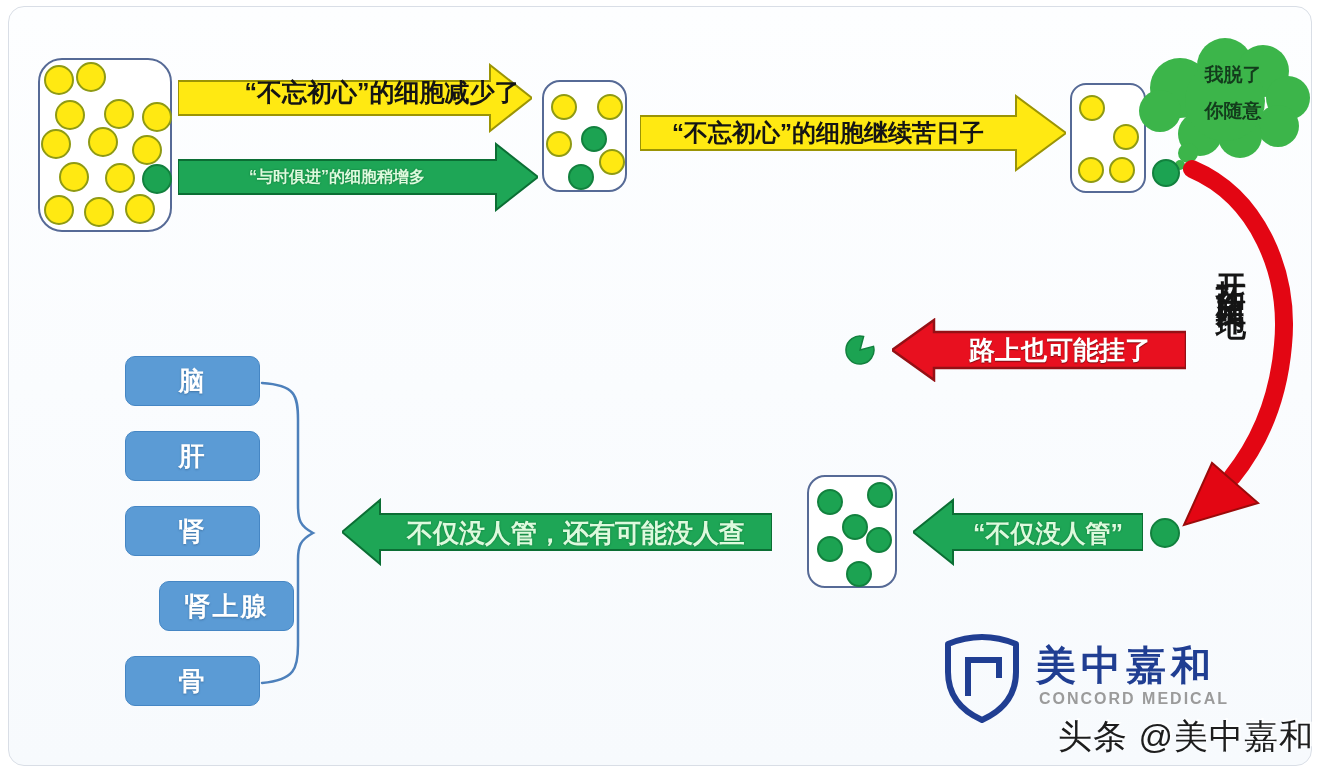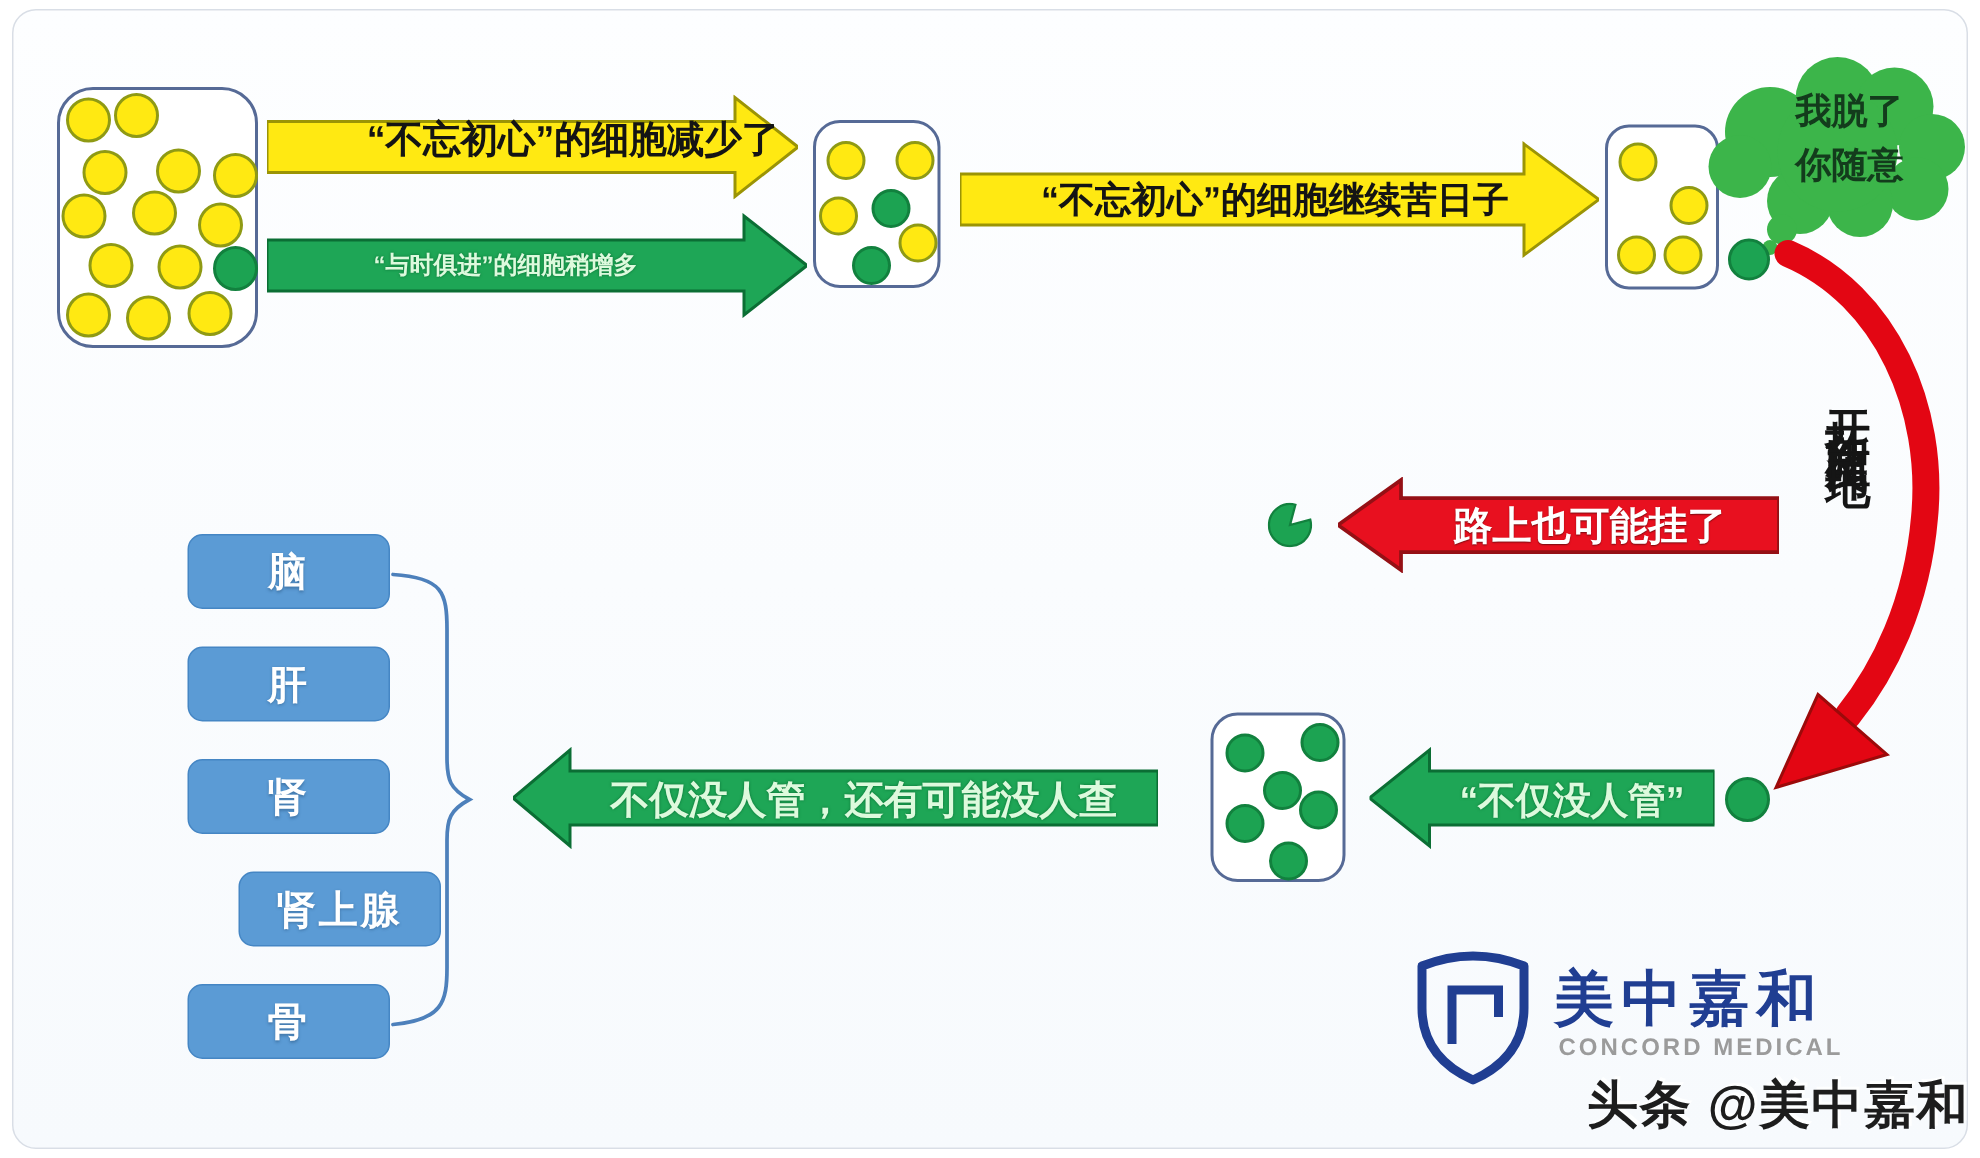--- a/index.html
+++ b/index.html
@@ -32,38 +32,38 @@
   .lbl-white{color:#ffffff;text-shadow:0 1px 1px #7a0b10;}
   .organ{
     position:absolute;left:125px;width:135px;height:50px;border-radius:10px;
     background:#5b9bd5;border:1px solid #4586c4;box-sizing:border-box;
     display:flex;align-items:center;justify-content:center;
     color:#ffffff;font-size:26px;font-weight:700;letter-spacing:2px;
     text-shadow:0 1px 2px rgba(30,70,110,.45);
   }
   .bubble-text{
     position:absolute;left:1150px;width:166px;text-align:center;
-    font-size:24px;font-weight:700;color:#133c1c;line-height:34px;
+    font-size:19px;font-weight:700;color:#133c1c;line-height:34px;
   }
   .vertical-label{
     position:absolute;left:1210px;top:250px;height:230px;
     writing-mode:vertical-rl;text-orientation:upright;
     font-size:30px;font-weight:600;color:#151515;letter-spacing:7px;
   }
   .logo-name{
     position:absolute;left:1036px;top:638px;
     font-size:40px;font-weight:700;color:#203e92;letter-spacing:5px;
   }
   .logo-sub{
     position:absolute;left:1039px;top:690px;
     font-size:16px;font-weight:600;color:#9b9b9b;letter-spacing:2px;text-align:center;
   }
   .watermark{
     position:absolute;left:1058px;top:714px;
-    font-size:34px;font-weight:700;color:#1d1d1d;letter-spacing:1px;
+    font-size:34px;font-weight:400;color:#1d1d1d;letter-spacing:1px;
     text-shadow:2px -2px 0 rgba(255,255,255,.85);
   }
   svg{display:block;}
 </style>
 </head>
 <body>
 
 <div class="panel"></div>
 
 <div class="cellbox" style="left:38px;top:58px;width:134px;height:174px;border-radius:24px;">
@@ -98,21 +98,21 @@
     <div class="cell yellow" style="height: 26px; width: 26px; left: 53px; top: 12px;"></div>
     <div class="cell green" style="height: 26px; width: 26px; left: 37px; top: 44px;"></div>
     <div class="cell yellow" style="height: 26px; width: 26px; left: 2px; top: 49px;"></div>
     <div class="cell yellow" style="height: 26px; width: 26px; left: 55px; top: 67px;"></div>
     <div class="cell green" style="height: 26px; width: 26px; left: 24px; top: 82px;"></div>
   </div>
 
 <svg class="abs" style="left:640px;top:94px;" width="426" height="78" viewBox="0 0 426 78">
   <polygon points="0,22 376,22 376,2 426,39 376,76 376,56 0,56" fill="#ffe912" stroke="#9b9405" stroke-width="2"></polygon>
 </svg>
-<div class="arrow-label lbl-black" style="left:640px;top:117px;width:376px;height:32px;font-size:24px;margin-left:22px;">“不忘初心”的细胞继续苦日子</div>
+<div class="arrow-label lbl-black" style="left:640px;top:117px;width:376px;height:32px;font-size:24px;">“不忘初心”的细胞继续苦日子</div>
 
 <div class="cellbox" style="left:1070px;top:83px;width:76px;height:110px;border-radius:16px;">
     <div class="cell yellow" style="height: 26px; width: 26px; left: 7px; top: 10px;"></div>
     <div class="cell yellow" style="height: 26px; width: 26px; left: 41px; top: 39px;"></div>
     <div class="cell yellow" style="height: 26px; width: 26px; left: 6px; top: 72px;"></div>
     <div class="cell yellow" style="height: 26px; width: 26px; left: 37px; top: 72px;"></div>
   </div>
 
 <svg class="abs" style="left:1130px;top:36px;" width="180" height="135" viewBox="0 0 180 135">
   <g fill="#3cb54a">

